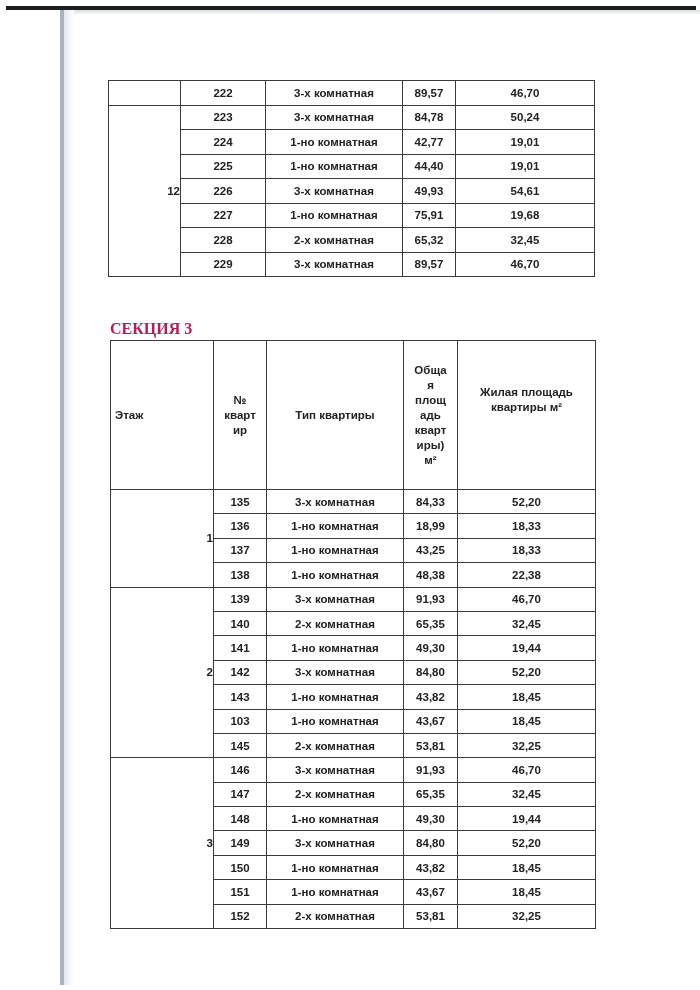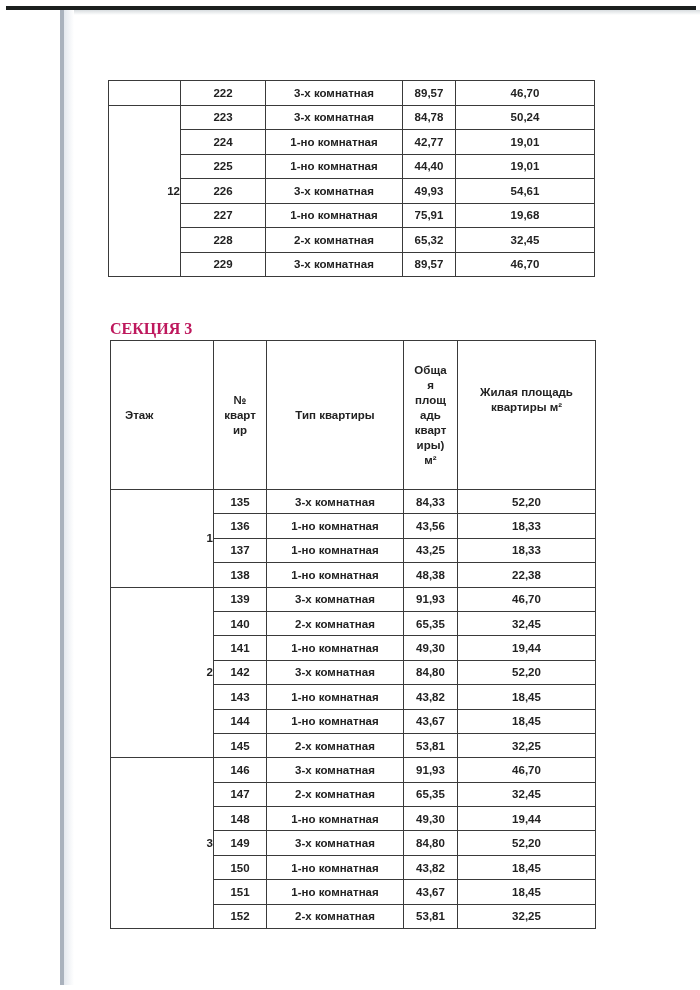--- a/index.html
+++ b/index.html
@@ -67,21 +67,21 @@
       vertical-align: middle;
       padding: 0;
       color: #222;
     }
     td.floor {
       text-align: right;
       padding-left: 9px;
     }
     th.floor-h {
       text-align: left;
-      padding-left: 14px;
+      padding-left: 4px;
     }
     #table-top {
       left: 108px;
       top: 80px;
       width: 486px;
     }
     #table-top td { height: 23.5px; }
     .section-title {
       position: absolute;
       left: 98px;
@@ -200,21 +200,21 @@
         <tr>
           <td class="floor" rowspan="4">1</td>
           <td>135</td>
           <td>3-х комнатная</td>
           <td>84,33</td>
           <td>52,20</td>
         </tr>
         <tr>
           <td>136</td>
           <td>1-но комнатная</td>
-          <td>43,56</td>
+          <td>18,99</td>
           <td>18,33</td>
         </tr>
         <tr>
           <td>137</td>
           <td>1-но комнатная</td>
           <td>43,25</td>
           <td>18,33</td>
         </tr>
         <tr>
           <td>138</td>
@@ -247,21 +247,21 @@
           <td>84,80</td>
           <td>52,20</td>
         </tr>
         <tr>
           <td>143</td>
           <td>1-но комнатная</td>
           <td>43,82</td>
           <td>18,45</td>
         </tr>
         <tr>
-          <td>144</td>
+          <td>103</td>
           <td>1-но комнатная</td>
           <td>43,67</td>
           <td>18,45</td>
         </tr>
         <tr>
           <td>145</td>
           <td>2-х комнатная</td>
           <td>53,81</td>
           <td>32,25</td>
         </tr>

